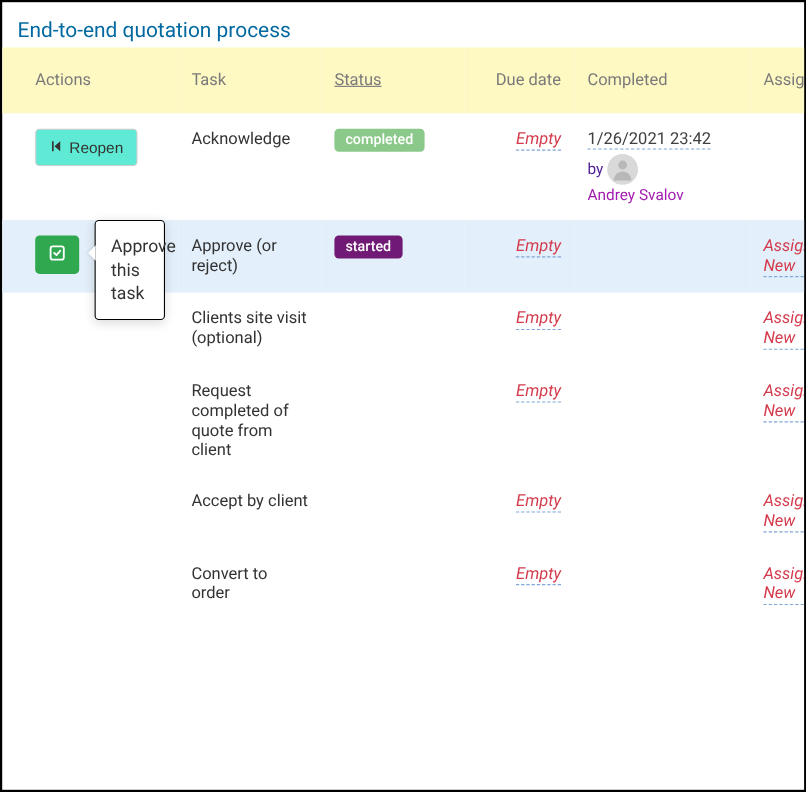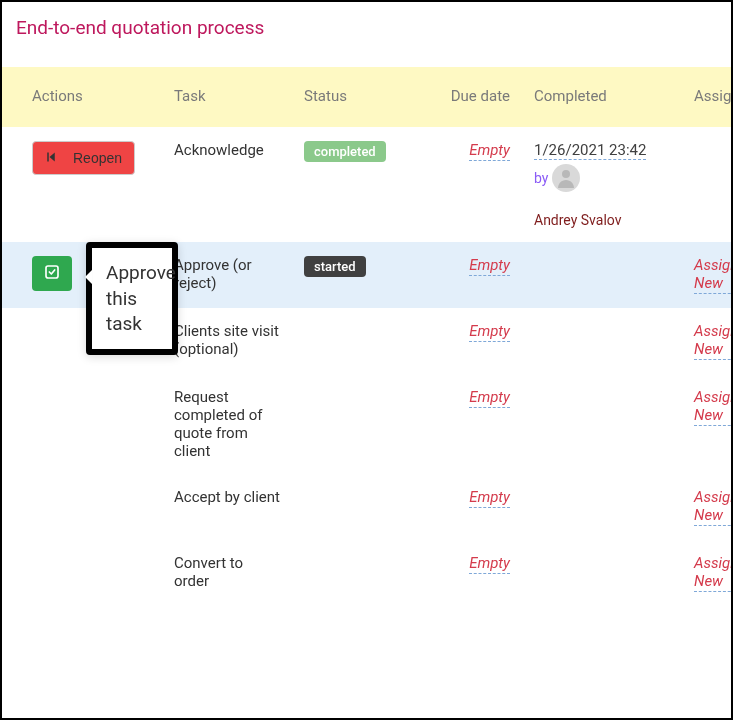--- a/index.html
+++ b/index.html
@@ -15,22 +15,22 @@
   .frame {
     border: 2px solid #000;
     width: 733px;
     height: 720px;
     overflow: hidden;
     padding: 10px 0 10px 0;
   }
   .title {
     font-size: 19px;
     font-weight: 400;
-    color: #be185d;
-    padding: 4px 14px 28px 14px;
+    color: #0369a1;
+    padding: 4px 14px 4px 14px;
   }
   .table-wrap {
     width: 100%;
     overflow: hidden;
   }
   table {
     border-collapse: collapse;
     width: 760px; 
   }
   thead th {
@@ -46,32 +46,32 @@
     padding: 14px 12px;
     vertical-align: top;
     font-size: 15px;
   }
   tr.row td { border-top: 0; }
   tr.row.highlight td { background: #e3effa; }
 
   .col-actions { width: 160px; padding-left: 30px !important; }
   thead .col-actions { padding-left: 30px !important;}
   .col-task { width: 130px; }
-  .col-status { width: 130px; }
+  .col-status { width: 130px; text-decoration: underline; }
   .col-due { width: 100px; text-align: right; }
   .col-completed { width: 160px; }
   .col-assign { width: 80px; }
 
   .btn-reopen {
     display: inline-flex;
     align-items: center;
-    gap: 16px;
+    gap: 6px;
     border: 1px solid #ccc;
     border-radius: 4px;
-    background: #ef4444;
+    background: #5eead4;
     padding: 8px 12px;
     font-size: 14px;
     color: #333;
     cursor: pointer;
   }
   .btn-green {
     display: inline-flex;
     align-items: center;
     justify-content: center;
     background: #2fa84f;
@@ -86,21 +86,21 @@
 
   .badge {
     display: inline-block;
     padding: 3px 10px;
     border-radius: 4px;
     color: #fff;
     font-size: 13px;
     font-weight: 500;
   }
   .badge.completed { background: #8bc98b; }
-  .badge.started { background: #404040; text-align: right; }
+  .badge.started { background: #701a75; text-align: right; }
 
   .empty {
     color: #d43b4c;
     font-style: italic;
     border-bottom: 1px dashed #7fa8d8;
     display: inline-block;
     padding-bottom: 1px;
   }
   .assign-link {
     color: #d43b4c;
@@ -109,45 +109,45 @@
     display: inline-block;
     padding-bottom: 1px;
     cursor: pointer;
   }
   .completed-date {
     color: #404040;
     border-bottom: 1px dashed #7fa8d8;
     display: inline-block;
     font-size: 15px;
   }
-  .byline { margin-top: 4px; font-size:14px; color:#8b5cf6; display:flex; align-items:center; gap:4px;}
+  .byline { margin-top: 4px; font-size:14px; color:#4c1d95; display:flex; align-items:center; gap:4px;}
   .avatar {
     width: 28px; height:28px; border-radius:50%; background:#d9d9d9;
     display:inline-flex; align-items:center; justify-content:center;
     overflow:hidden;
   }
   .avatar svg { width:24px; height:24px; fill:#b8b8b8; }
-  .username { color:#7f1d1d; font-size:14px; margin-top:20px; }
+  .username { color:#a21caf; font-size:14px; margin-top:2px; }
 
   
   .tooltip {
     position: relative;
   }
   .tooltip-box {
     position: absolute;
     left: 54px;
     top: -14px;
     background: #fff;
-    border: 6px solid #000000;
+    border: 1px solid #000000;
     border-radius: 4px;
     box-shadow: 0 2px 10px rgba(0,0,0,0.15);
     padding: 12px 14px;
-    font-size: 19px;
+    font-size: 16px;
     color: #333;
-    width: 92px;
+    width: 64px;
     line-height: 1.35;
     z-index: 10;
   }
   .tooltip-box::before {
     content:"";
     position:absolute;
     left:-7px;
     top: 22px;
     width:0;height:0;
     border-top:7px solid transparent;

